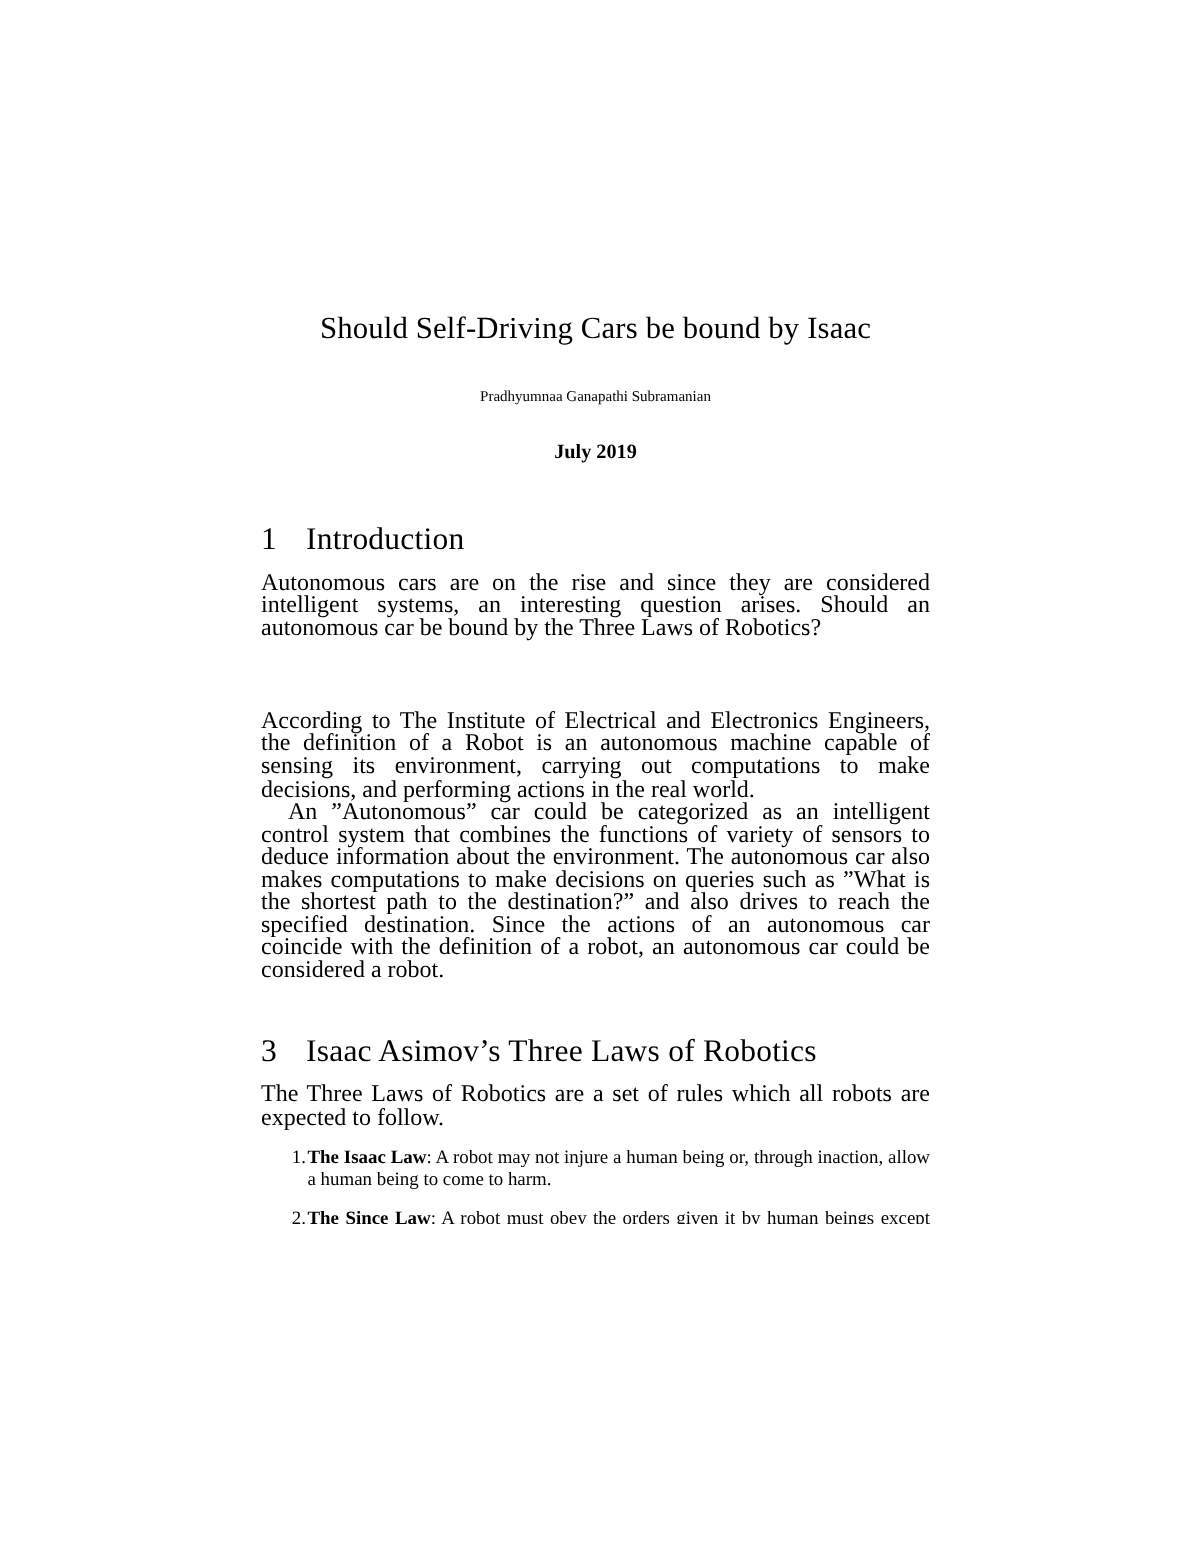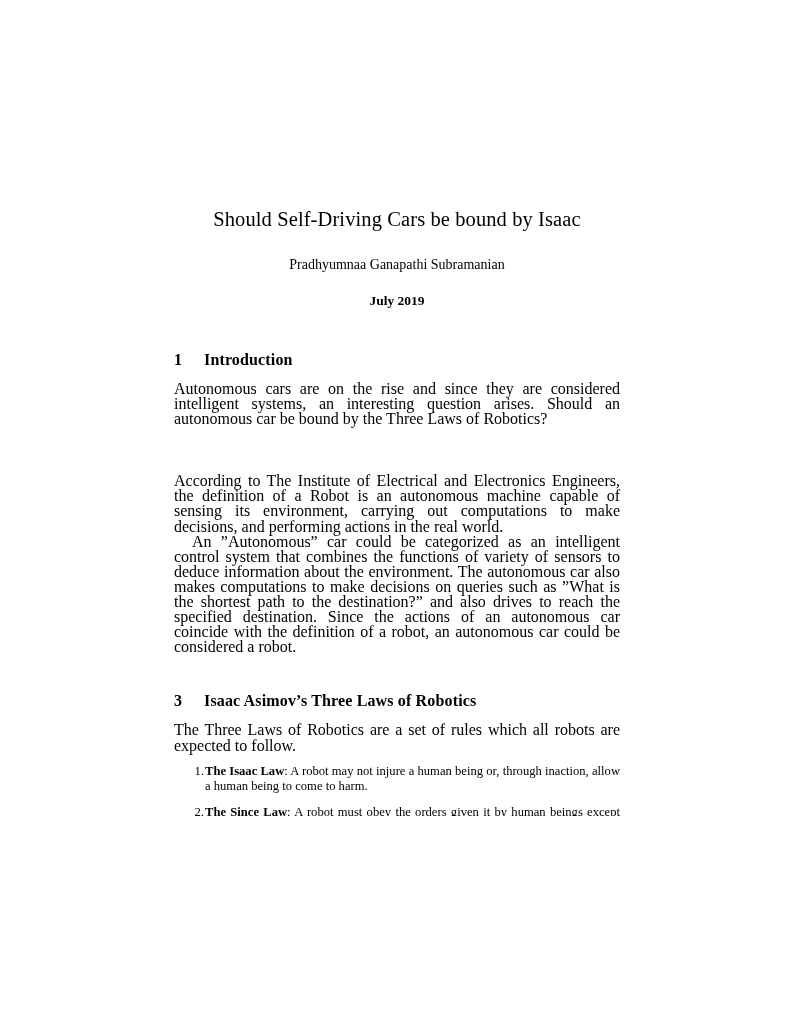--- a/index.html
+++ b/index.html
@@ -37,41 +37,41 @@
     font-size: 20.5px;
     line-height: 28px;
     font-weight: normal;
     margin: 0;
     letter-spacing: 0.1px;
   }
   .doc-title .title-line {
     display: block;
   }
   .doc-author {
-    font-size: 14px;
+    font-size: 10px;
     line-height: 18px;
     margin: 0;
     padding-top: 23px;
   }
   .doc-date {
     font-size: 13.5px;
     line-height: 18px;
     margin: 0;
     padding-top: 18px;
     text-align: center;
     font-weight: bold;
   }
 
   
   .section {
     margin: 0;
   }
   .section-heading {
-    font-size: 16px;
-    font-weight: bold;
+    font-size: 21px;
+    font-weight: normal;
     line-height: 21px;
     margin: 0;
     padding-left: 30px;
     text-indent: -30px;
     letter-spacing: 0.15px;
   }
   .section-heading .sec-num {
     display: inline-block;
     width: 30px;
     text-indent: 0;

